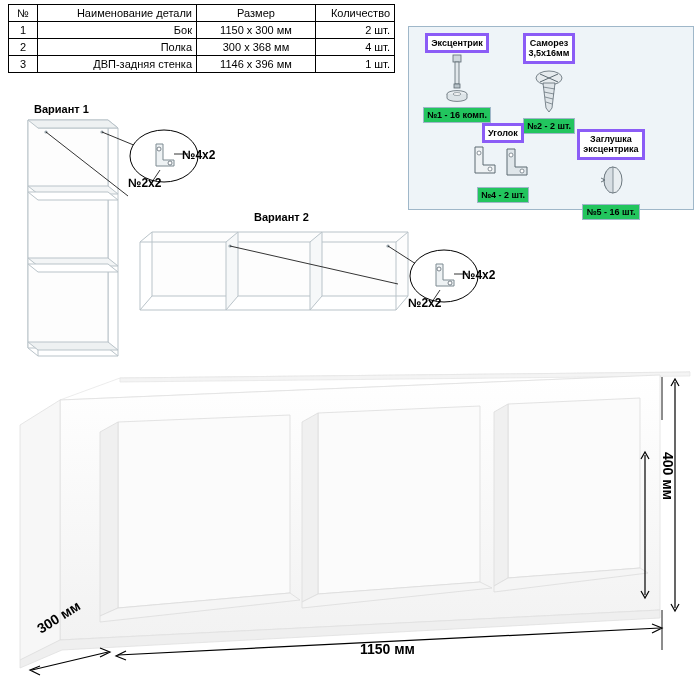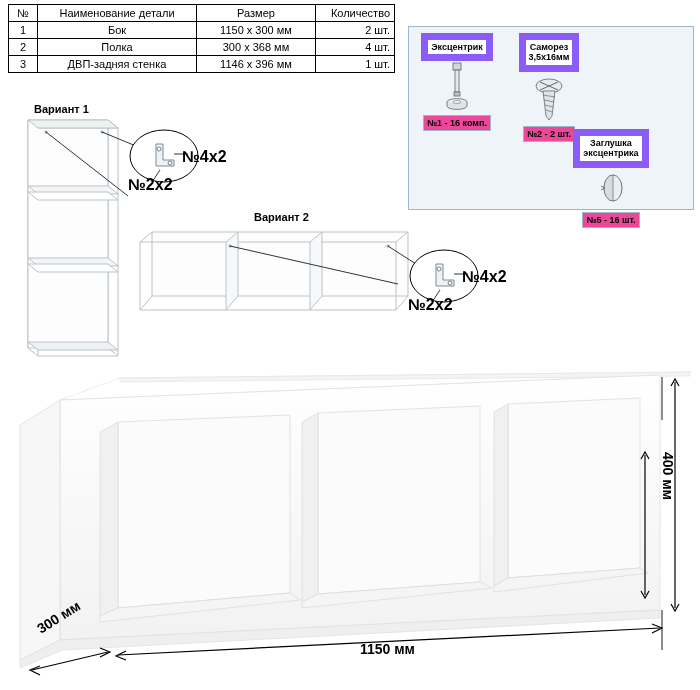--- a/index.html
+++ b/index.html
@@ -24,65 +24,65 @@
     font-size: 11px;
   }
   #parts-table td, #parts-table th {
     border: 1px solid #000;
     padding: 2px 4px;
     font-weight: normal;
     white-space: nowrap;
   }
   #parts-table th { font-weight: normal; }
   .col-num { width: 20px; text-align: center; }
-  .col-name { width: 150px; text-align: center; }
+  .col-name { width: 150px; text-align: right; }
   .col-size { width: 110px; text-align: center; }
   .col-qty  { width: 70px; text-align: right; }
 
   
   #hardware-panel {
     left: 408px; top: 26px;
     width: 284px; height: 182px;
     border: 1px solid #9fb7c9;
     background: #eef4f8;
   }
   .hw-cell {
     position: absolute;
     text-align: center;
     font-size: 9px;
   }
   .hw-title {
-    border: 7px solid #8b5cf6;
+    border: 3px solid #8b5cf6;
     background: #ffffff;
     font-weight: bold;
     font-size: 9px;
     padding: 2px 3px;
     display: inline-block;
     line-height: 1.15;
   }
   .hw-qty {
     border: 1px solid #9fb7c9;
-    background: #ec4899;
+    background: #22c55e;
     font-weight: bold;
     font-size: 9px;
     padding: 2px 3px;
     display: inline-block;
     margin-top: 2px;
   }
   .hw-art { height: 52px; position: relative; }
 
   
   .variant-label {
     font-size: 11px;
     font-weight: bold;
   }
 
   
   .callout-label {
-    font-size: 16px;
+    font-size: 12px;
     font-weight: bold;
   }
 
   
   .dim-label {
     font-size: 14px;
     font-weight: bold;
   }
   #dim-height-label {
     left: 660px; top: 452px;
@@ -158,20 +158,34 @@
         <ellipse cx="42" cy="14" rx="13" ry="7" fill="#e6ebee" stroke="#5d6a72" stroke-width="0.8"></ellipse>
         <path d="M33 10 L51 18 M33 18 L51 10" stroke="#5d6a72" stroke-width="1"></path>
         <path d="M36 19 L48 19 L45 44 L42 48 L39 44 Z" fill="#dfe5e9" stroke="#5d6a72" stroke-width="0.8"></path>
         <path d="M36 23 L48 25 M37 28 L47 30 M38 33 L46 35 M39 38 L45 40" stroke="#5d6a72" stroke-width="0.7"></path>
       </svg>
     </div>
     <div class="hw-qty">№2 - 2 шт.</div>
   </div>
 
 
+  <div class="hw-cell" style="left:52px; top:96px; width:84px;">
+    <div class="hw-title">Уголок</div>
+    <div class="hw-art" style="height:42px;">
+      <svg width="84" height="42" viewBox="0 0 84 42">
+        <path d="M14 4 L14 30 L34 30 L34 22 L22 22 L22 4 Z" fill="#eef2f4" stroke="#5d6a72" stroke-width="1"></path>
+        <circle cx="18" cy="10" r="2" fill="#ffffff" stroke="#5d6a72" stroke-width="0.7"></circle>
+        <circle cx="29" cy="26" r="2" fill="#ffffff" stroke="#5d6a72" stroke-width="0.7"></circle>
+        <path d="M46 6 L46 32 L66 32 L66 24 L54 24 L54 6 Z" fill="#dfe6ea" stroke="#5d6a72" stroke-width="1"></path>
+        <circle cx="50" cy="12" r="2" fill="#ffffff" stroke="#5d6a72" stroke-width="0.7"></circle>
+        <circle cx="61" cy="28" r="2" fill="#ffffff" stroke="#5d6a72" stroke-width="0.7"></circle>
+      </svg>
+    </div>
+    <div class="hw-qty">№4 - 2 шт.</div>
+  </div>
 
   <div class="hw-cell" style="left:150px; top:102px; width:104px;">
     <div class="hw-title">
       <span>Заглушка</span><br>
       <span>эксцентрика</span>
     </div>
     <div class="hw-art" style="height:42px;">
       <svg width="104" height="42" viewBox="0 0 104 42">
         <ellipse cx="54" cy="20" rx="9" ry="13" fill="#e9eef1" stroke="#5d6a72" stroke-width="0.9"></ellipse>
         <path d="M45 20 a9 13 0 0 1 9 -13 l0 26 a9 13 0 0 1 -9 -13 z" fill="#d7dee3" stroke="#5d6a72" stroke-width="0.7"></path>

